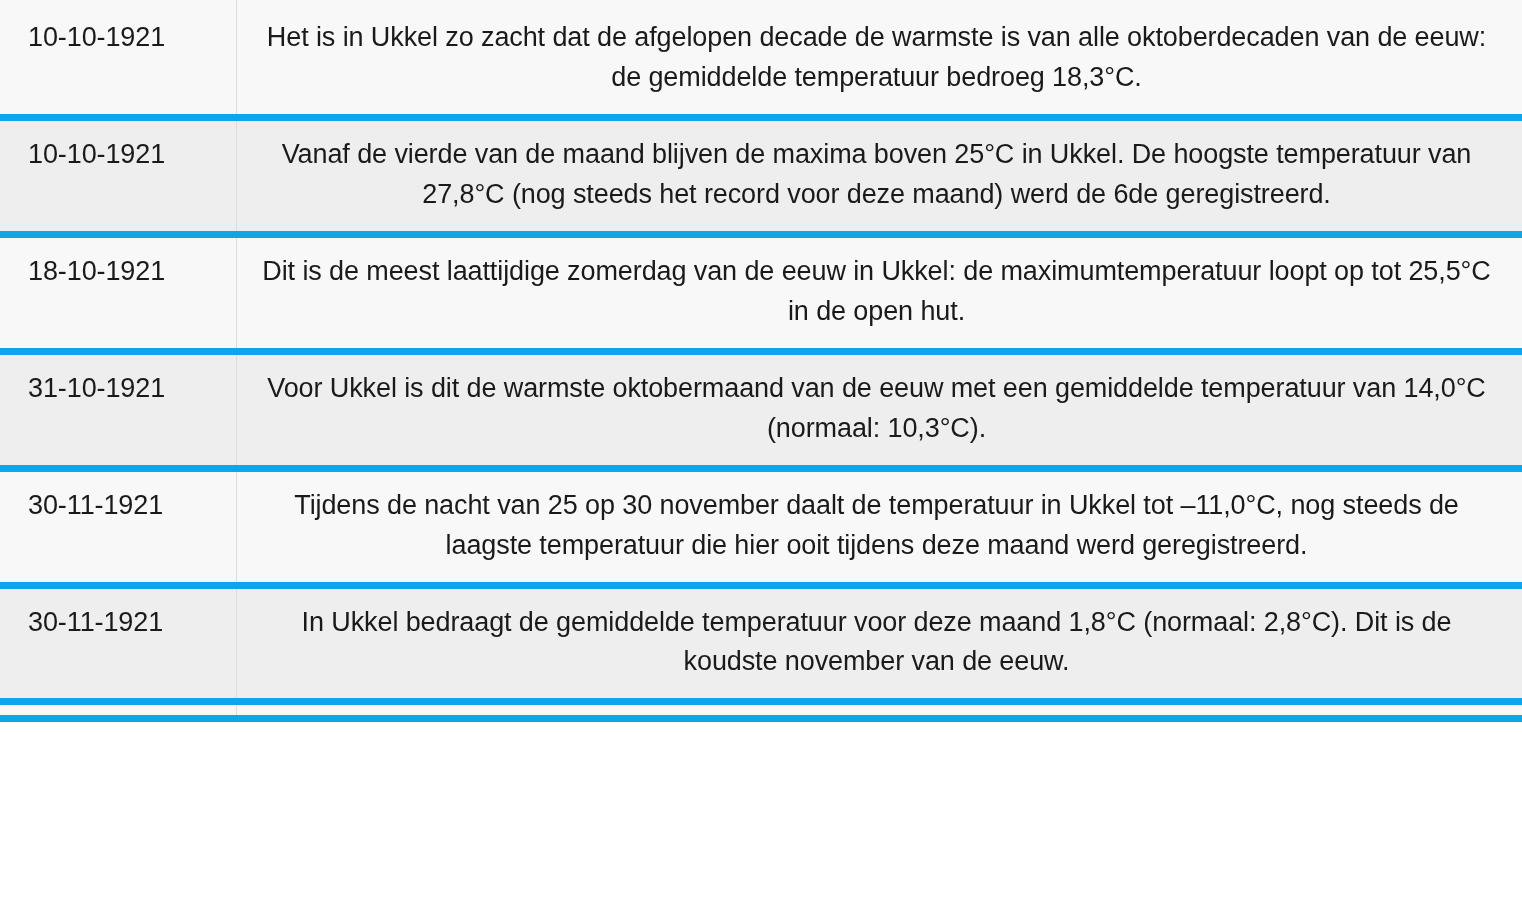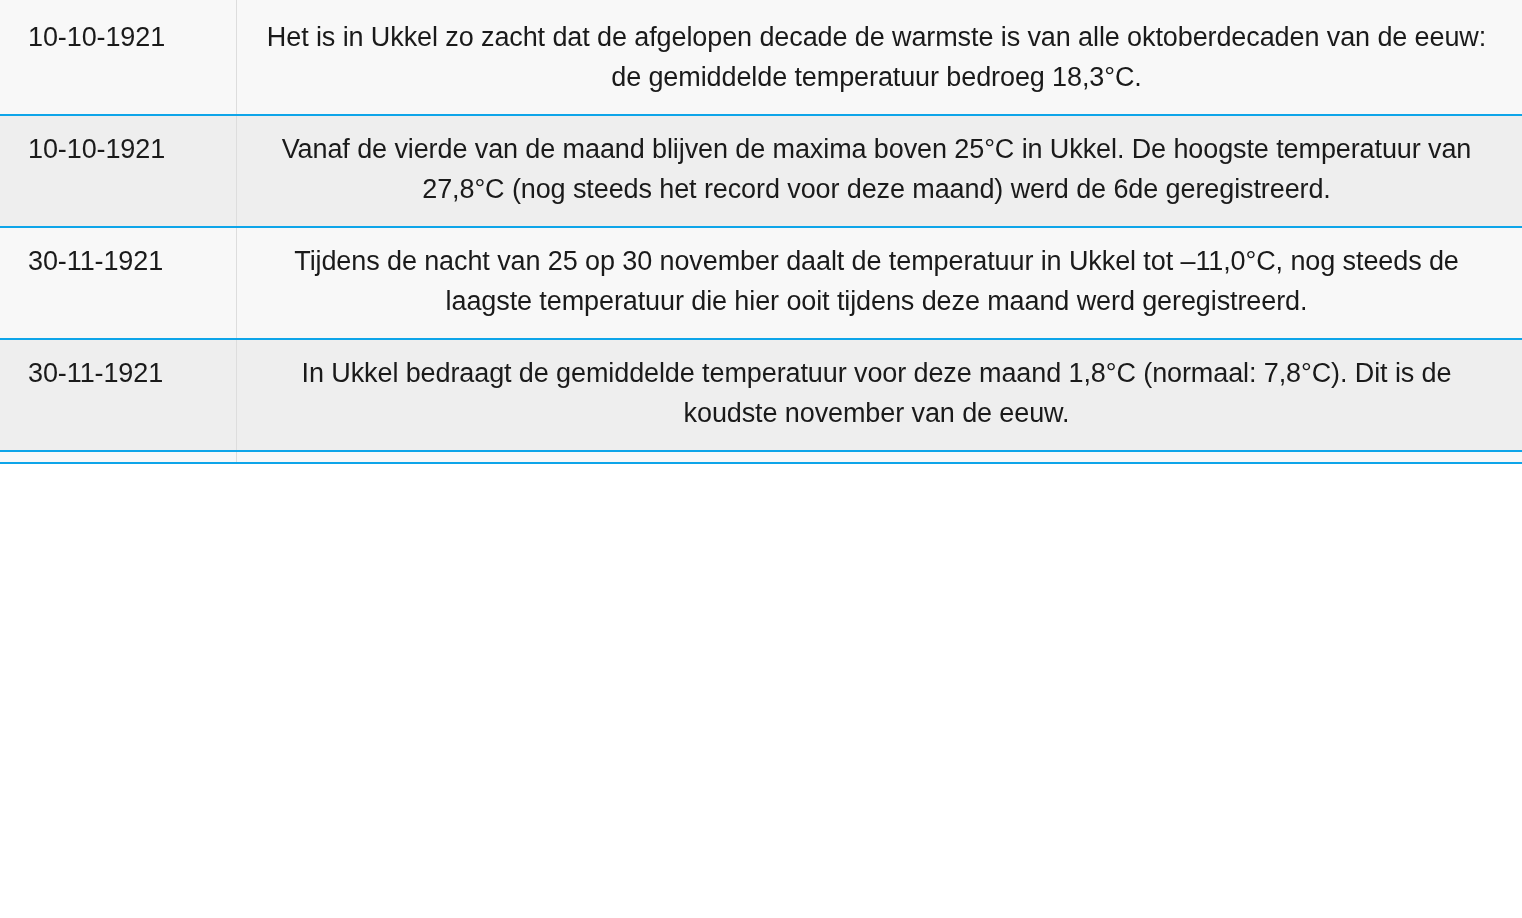--- a/index.html
+++ b/index.html
@@ -14,21 +14,21 @@
     font-family: "Liberation Sans", sans-serif;
     color: #1a1a1a;
   }
   .events-table {
     width: 1522px;
     border-collapse: collapse;
     table-layout: fixed;
   }
   .events-table tr {
     border-top: 1px solid #e3e3e3;
-    border-bottom: 2px solid #0ea5e9;
+    border-bottom: 7px solid #0ea5e9;
   }
   .events-table tr.odd-row {
     background: #f8f8f8;
   }
   .events-table tr.even-row {
     background: #eeeeee;
   }
   .events-table td {
     vertical-align: top;
     padding: 14px 10px 16px 10px;
@@ -70,30 +70,38 @@
     <tr class="odd-row">
       <td class="date-cell">10-10-1921</td>
       <td class="desc-cell">Het is in Ukkel zo zacht dat de afgelopen decade de warmste is van alle oktoberdecaden van de eeuw: de gemiddelde temperatuur bedroeg 18,3°C.</td>
     </tr>
 
     <tr class="even-row">
       <td class="date-cell">10-10-1921</td>
       <td class="desc-cell">Vanaf de vierde van de maand blijven de maxima boven 25°C in Ukkel. De hoogste temperatuur van 27,8°C (nog steeds het record voor deze maand) werd de 6de geregistreerd.</td>
     </tr>
 
+    <tr class="odd-row">
+      <td class="date-cell">18-10-1921</td>
+      <td class="desc-cell">Dit is de meest laattijdige zomerdag van de eeuw in Ukkel: de maximumtemperatuur loopt op tot 25,5°C in de open hut.</td>
+    </tr>
 
+    <tr class="even-row">
+      <td class="date-cell">31-10-1921</td>
+      <td class="desc-cell">Voor Ukkel is dit de warmste oktobermaand van de eeuw met een gemiddelde temperatuur van 14,0°C (normaal: 10,3°C).</td>
+    </tr>
 
     <tr class="odd-row">
       <td class="date-cell">30-11-1921</td>
       <td class="desc-cell">Tijdens de nacht van 25 op 30 november daalt de temperatuur in Ukkel tot –11,0°C, nog steeds de laagste temperatuur die hier ooit tijdens deze maand werd geregistreerd.</td>
     </tr>
 
     <tr class="even-row">
       <td class="date-cell">30-11-1921</td>
-      <td class="desc-cell">In Ukkel bedraagt de gemiddelde temperatuur voor deze maand 1,8°C (normaal: 7,8°C). Dit is de koudste november van de eeuw.</td>
+      <td class="desc-cell">In Ukkel bedraagt de gemiddelde temperatuur voor deze maand 1,8°C (normaal: 2,8°C). Dit is de koudste november van de eeuw.</td>
     </tr>
 
     <tr class="odd-row spacer-row">
       <td class="date-cell"></td>
       <td class="desc-cell"></td>
     </tr>
 
   </tbody>
 </table>
 

